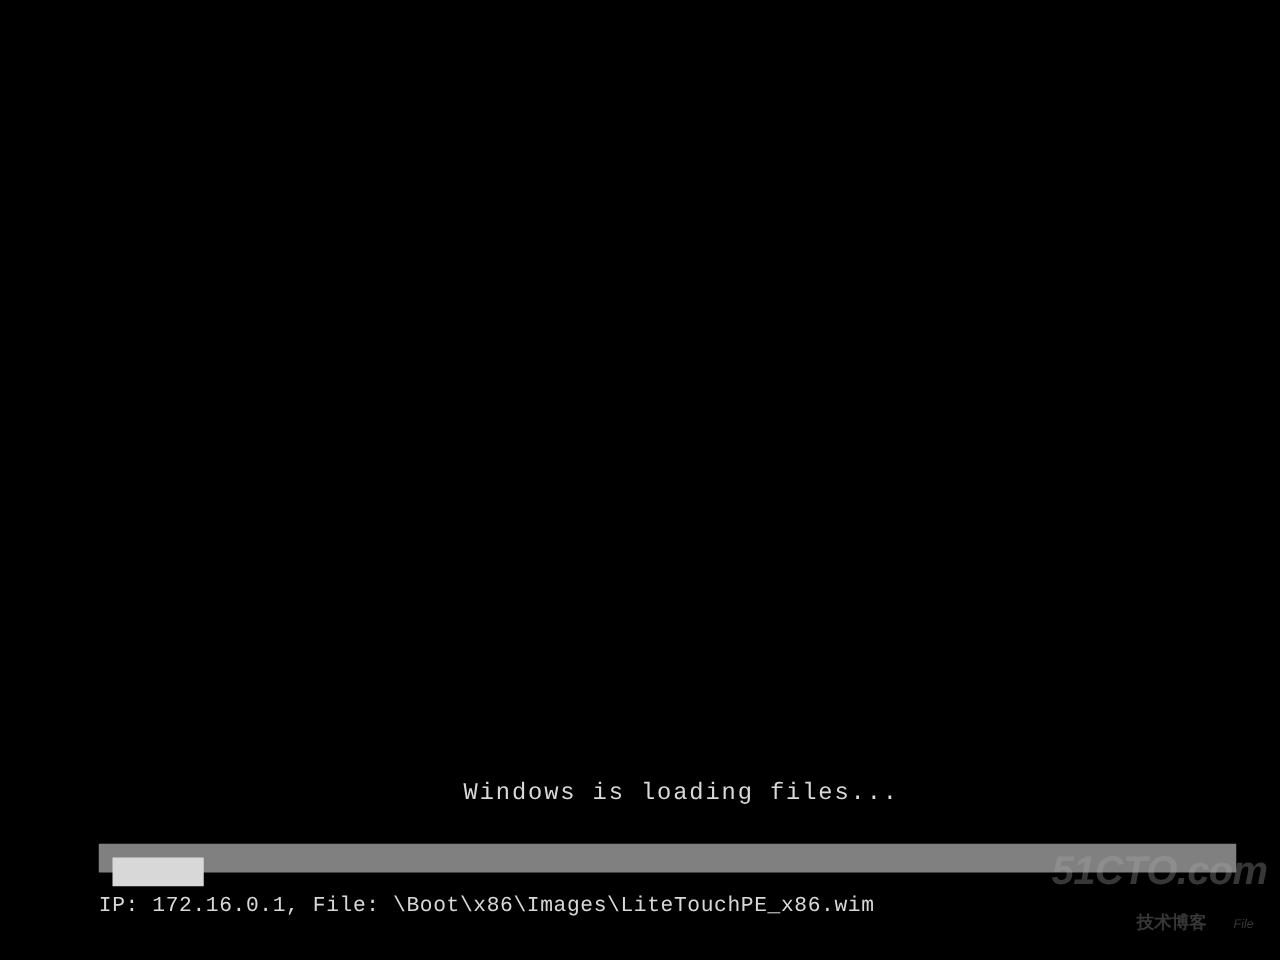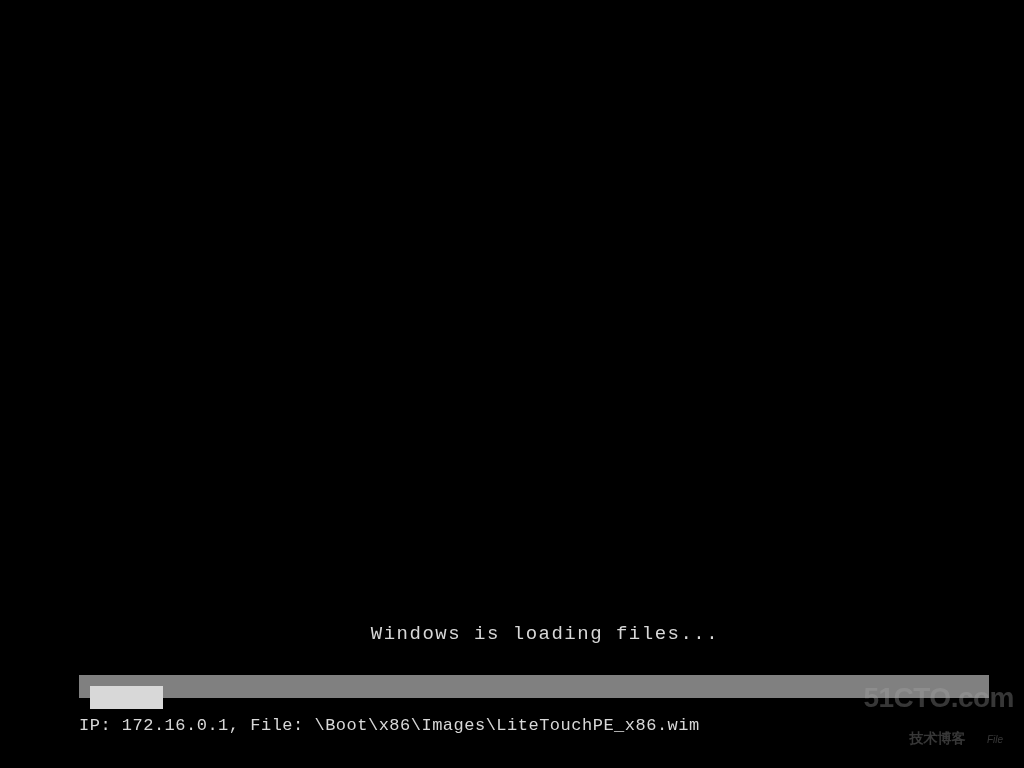--- a/index.html
+++ b/index.html
@@ -52,22 +52,23 @@
       position: absolute;
       right: 10px;
       bottom: 12px;
       text-align: right;
       opacity: 0.32;
       color: #aaaaaa;
       font-family: Arial, 'Microsoft YaHei', sans-serif;
       user-select: none;
     }
     .watermark-main {
-      font-size: 28px;
+      font-size: 32px;
       font-weight: bold;
+      font-style: italic;
       letter-spacing: -0.5px;
       line-height: 1;
     }
     .watermark-sub {
       font-size: 14px;
       font-weight: bold;
       margin-top: 2px;
       text-align: center;
     }
     .watermark-tag {

